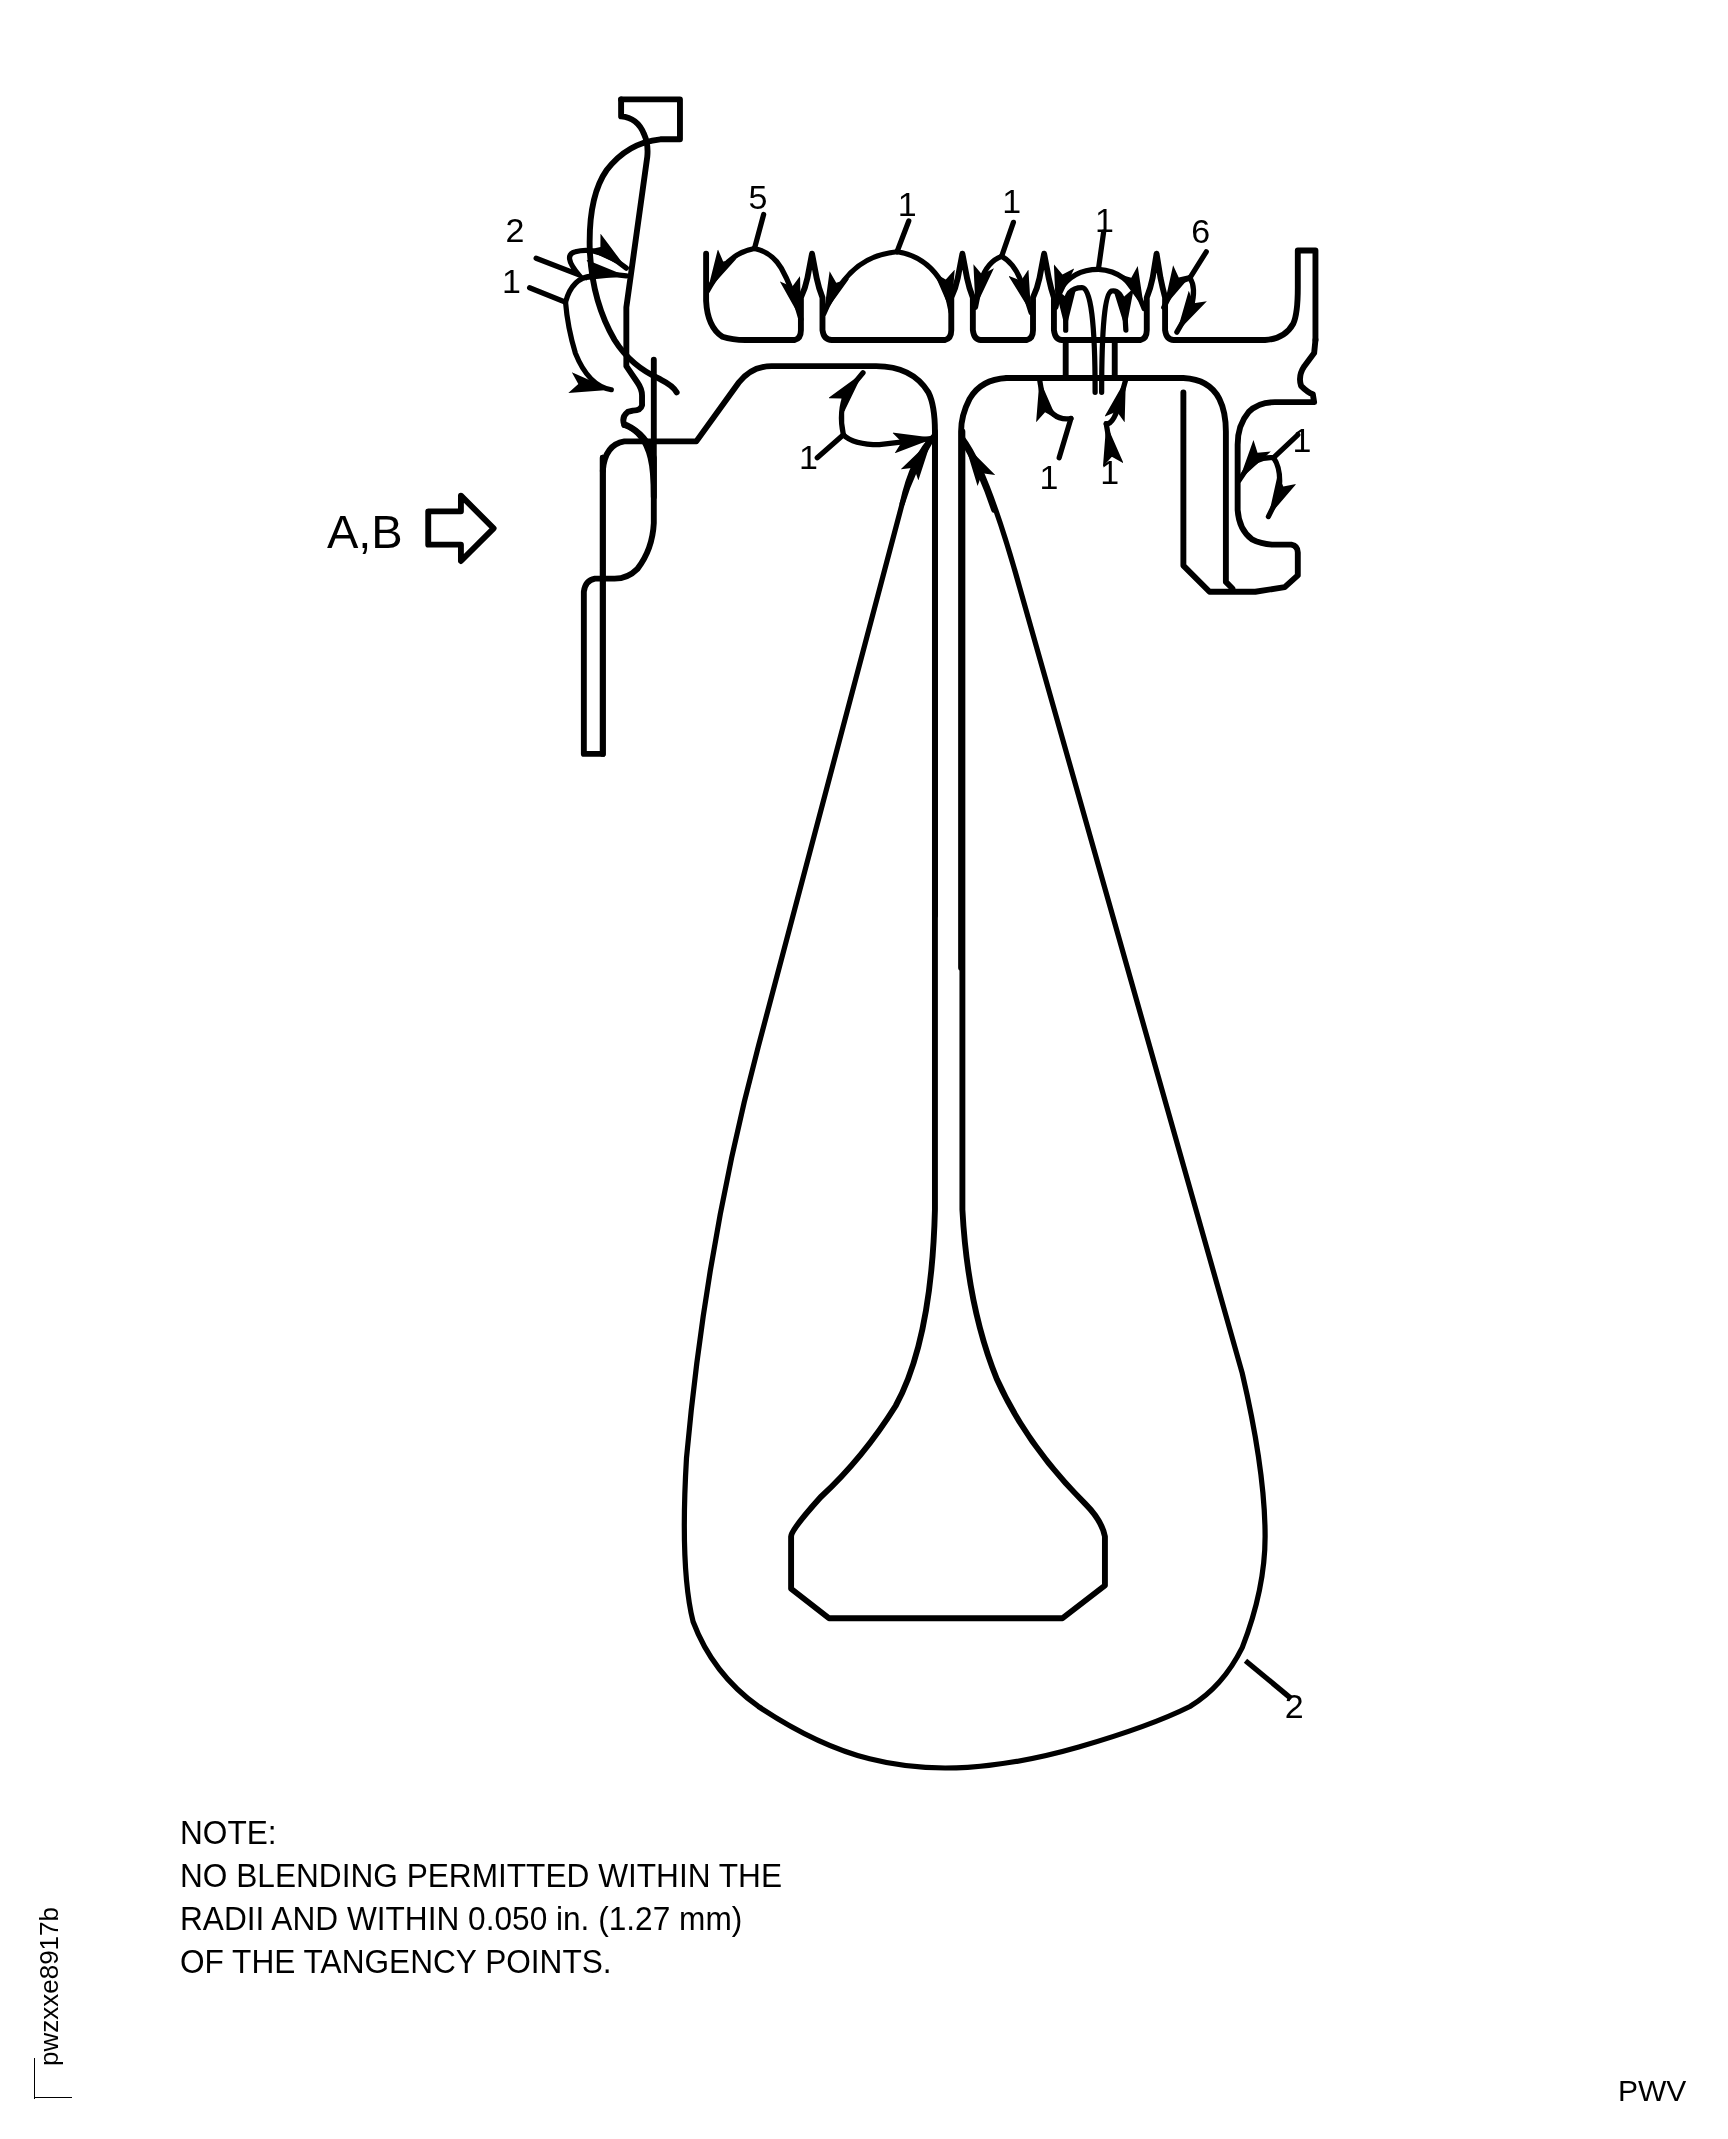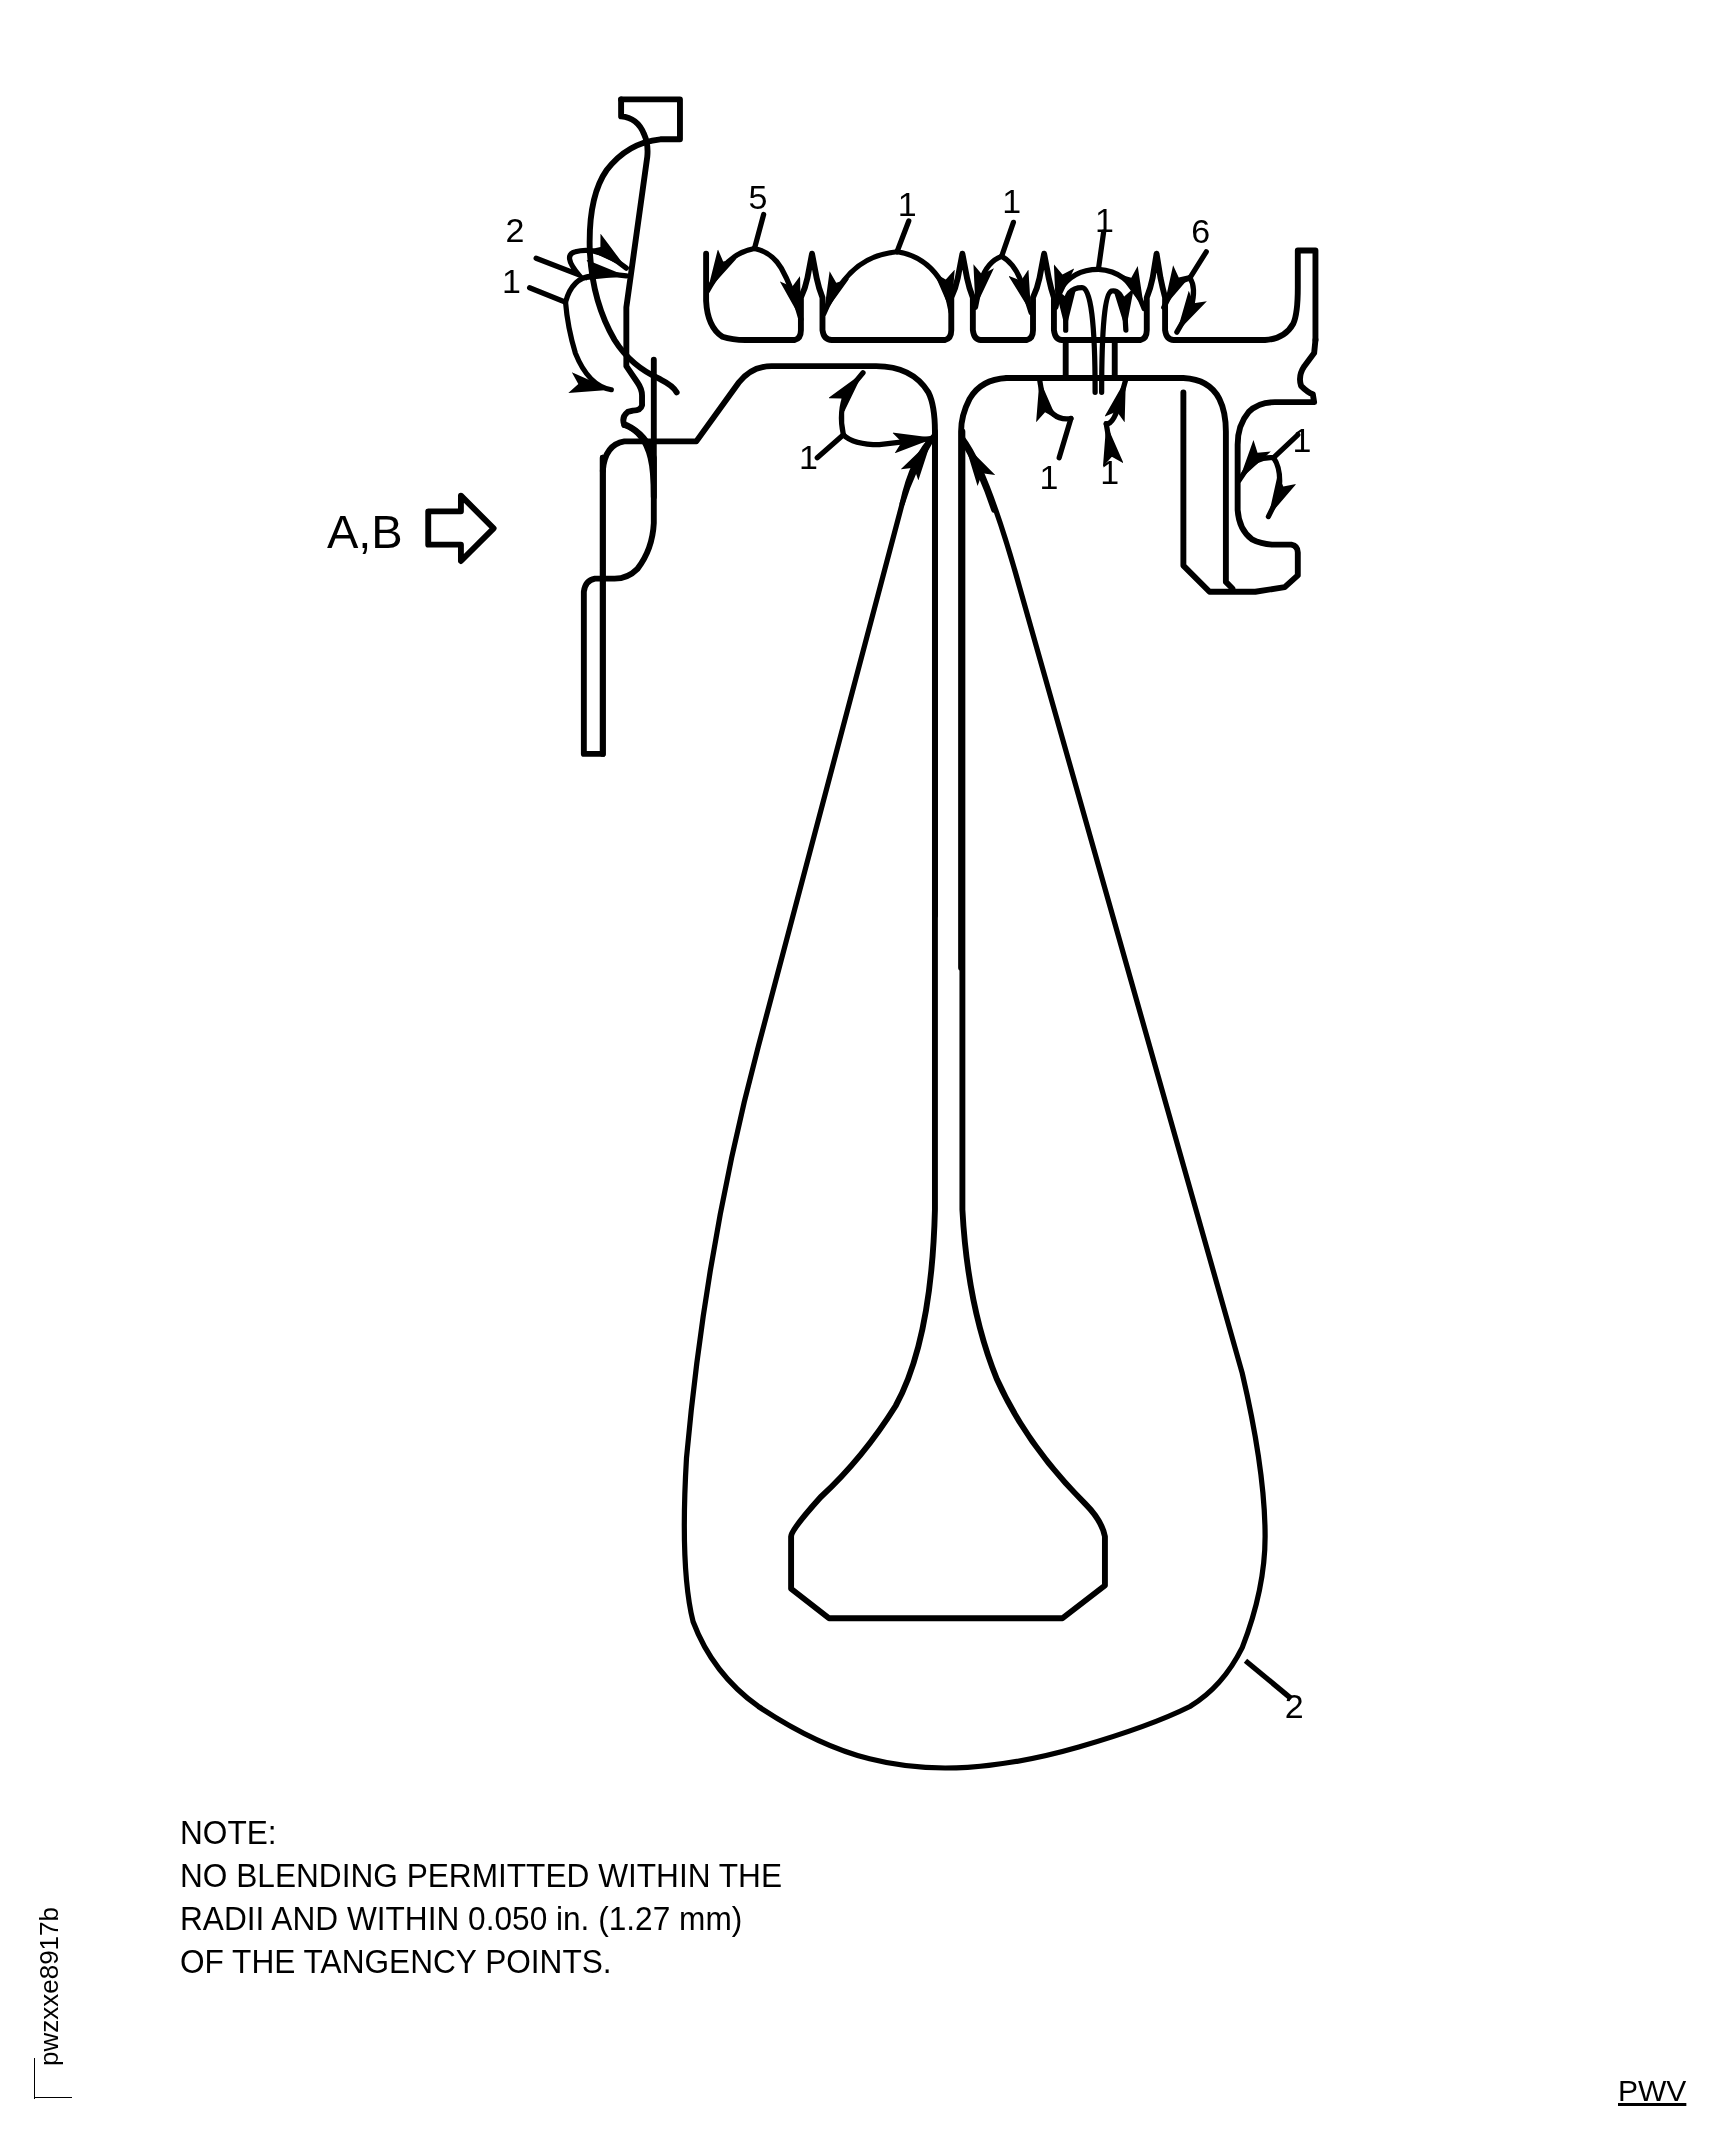--- a/index.html
+++ b/index.html
@@ -8,21 +8,21 @@
   .outline { fill: none; stroke: #000; stroke-width: 9; stroke-linejoin: round; stroke-linecap: round; }
   .thin { fill: none; stroke: #000; stroke-width: 8; stroke-linecap: round; }
   .lead { fill: none; stroke: #000; stroke-width: 8; stroke-linecap: butt; }
   .callout { font-family: "Liberation Sans", sans-serif; font-size: 52px; fill: #000; }
   .view-label { font-family: "Liberation Sans", sans-serif; font-size: 72px; fill: #000; }
   .note { position: absolute; left: 180px; top: 1811px; font-size: 34px; line-height: 43px; font-family: "Liberation Sans", sans-serif; transform: scaleX(0.93); transform-origin: left top; }
   .note div { white-space: nowrap; }
   .fig-id { position: absolute; left: 34px; top: 2066px; font-size: 26px; transform: rotate(-90deg); transform-origin: left top; white-space: nowrap; }
   .fig-id-bracket { position: absolute; left: 34px; top: 2058px; width: 1.3px; height: 41px; background: #000; }
   .fig-id-bracket2 { position: absolute; left: 34px; top: 2097px; width: 38px; height: 1.3px; background: #000; }
-  .pwv { position: absolute; left: 1618px; top: 2074px; font-size: 30px; text-decoration: underline; }
+  .pwv { position: absolute; left: 1618px; top: 2074px; font-size: 30px; }
 </style>
 </head>
 <body>
 
 <svg id="drawing" viewBox="0 0 2643 3273" xmlns="http://www.w3.org/2000/svg">
   <defs>
     <marker id="arr" viewBox="0 0 20 10" refX="20" refY="5" markerWidth="8" markerHeight="4" orient="auto" markerUnits="strokeWidth">
       <path d="M0,0 L20,5 L0,10 L4,5 Z" fill="#000"></path>
     </marker>
   </defs>

